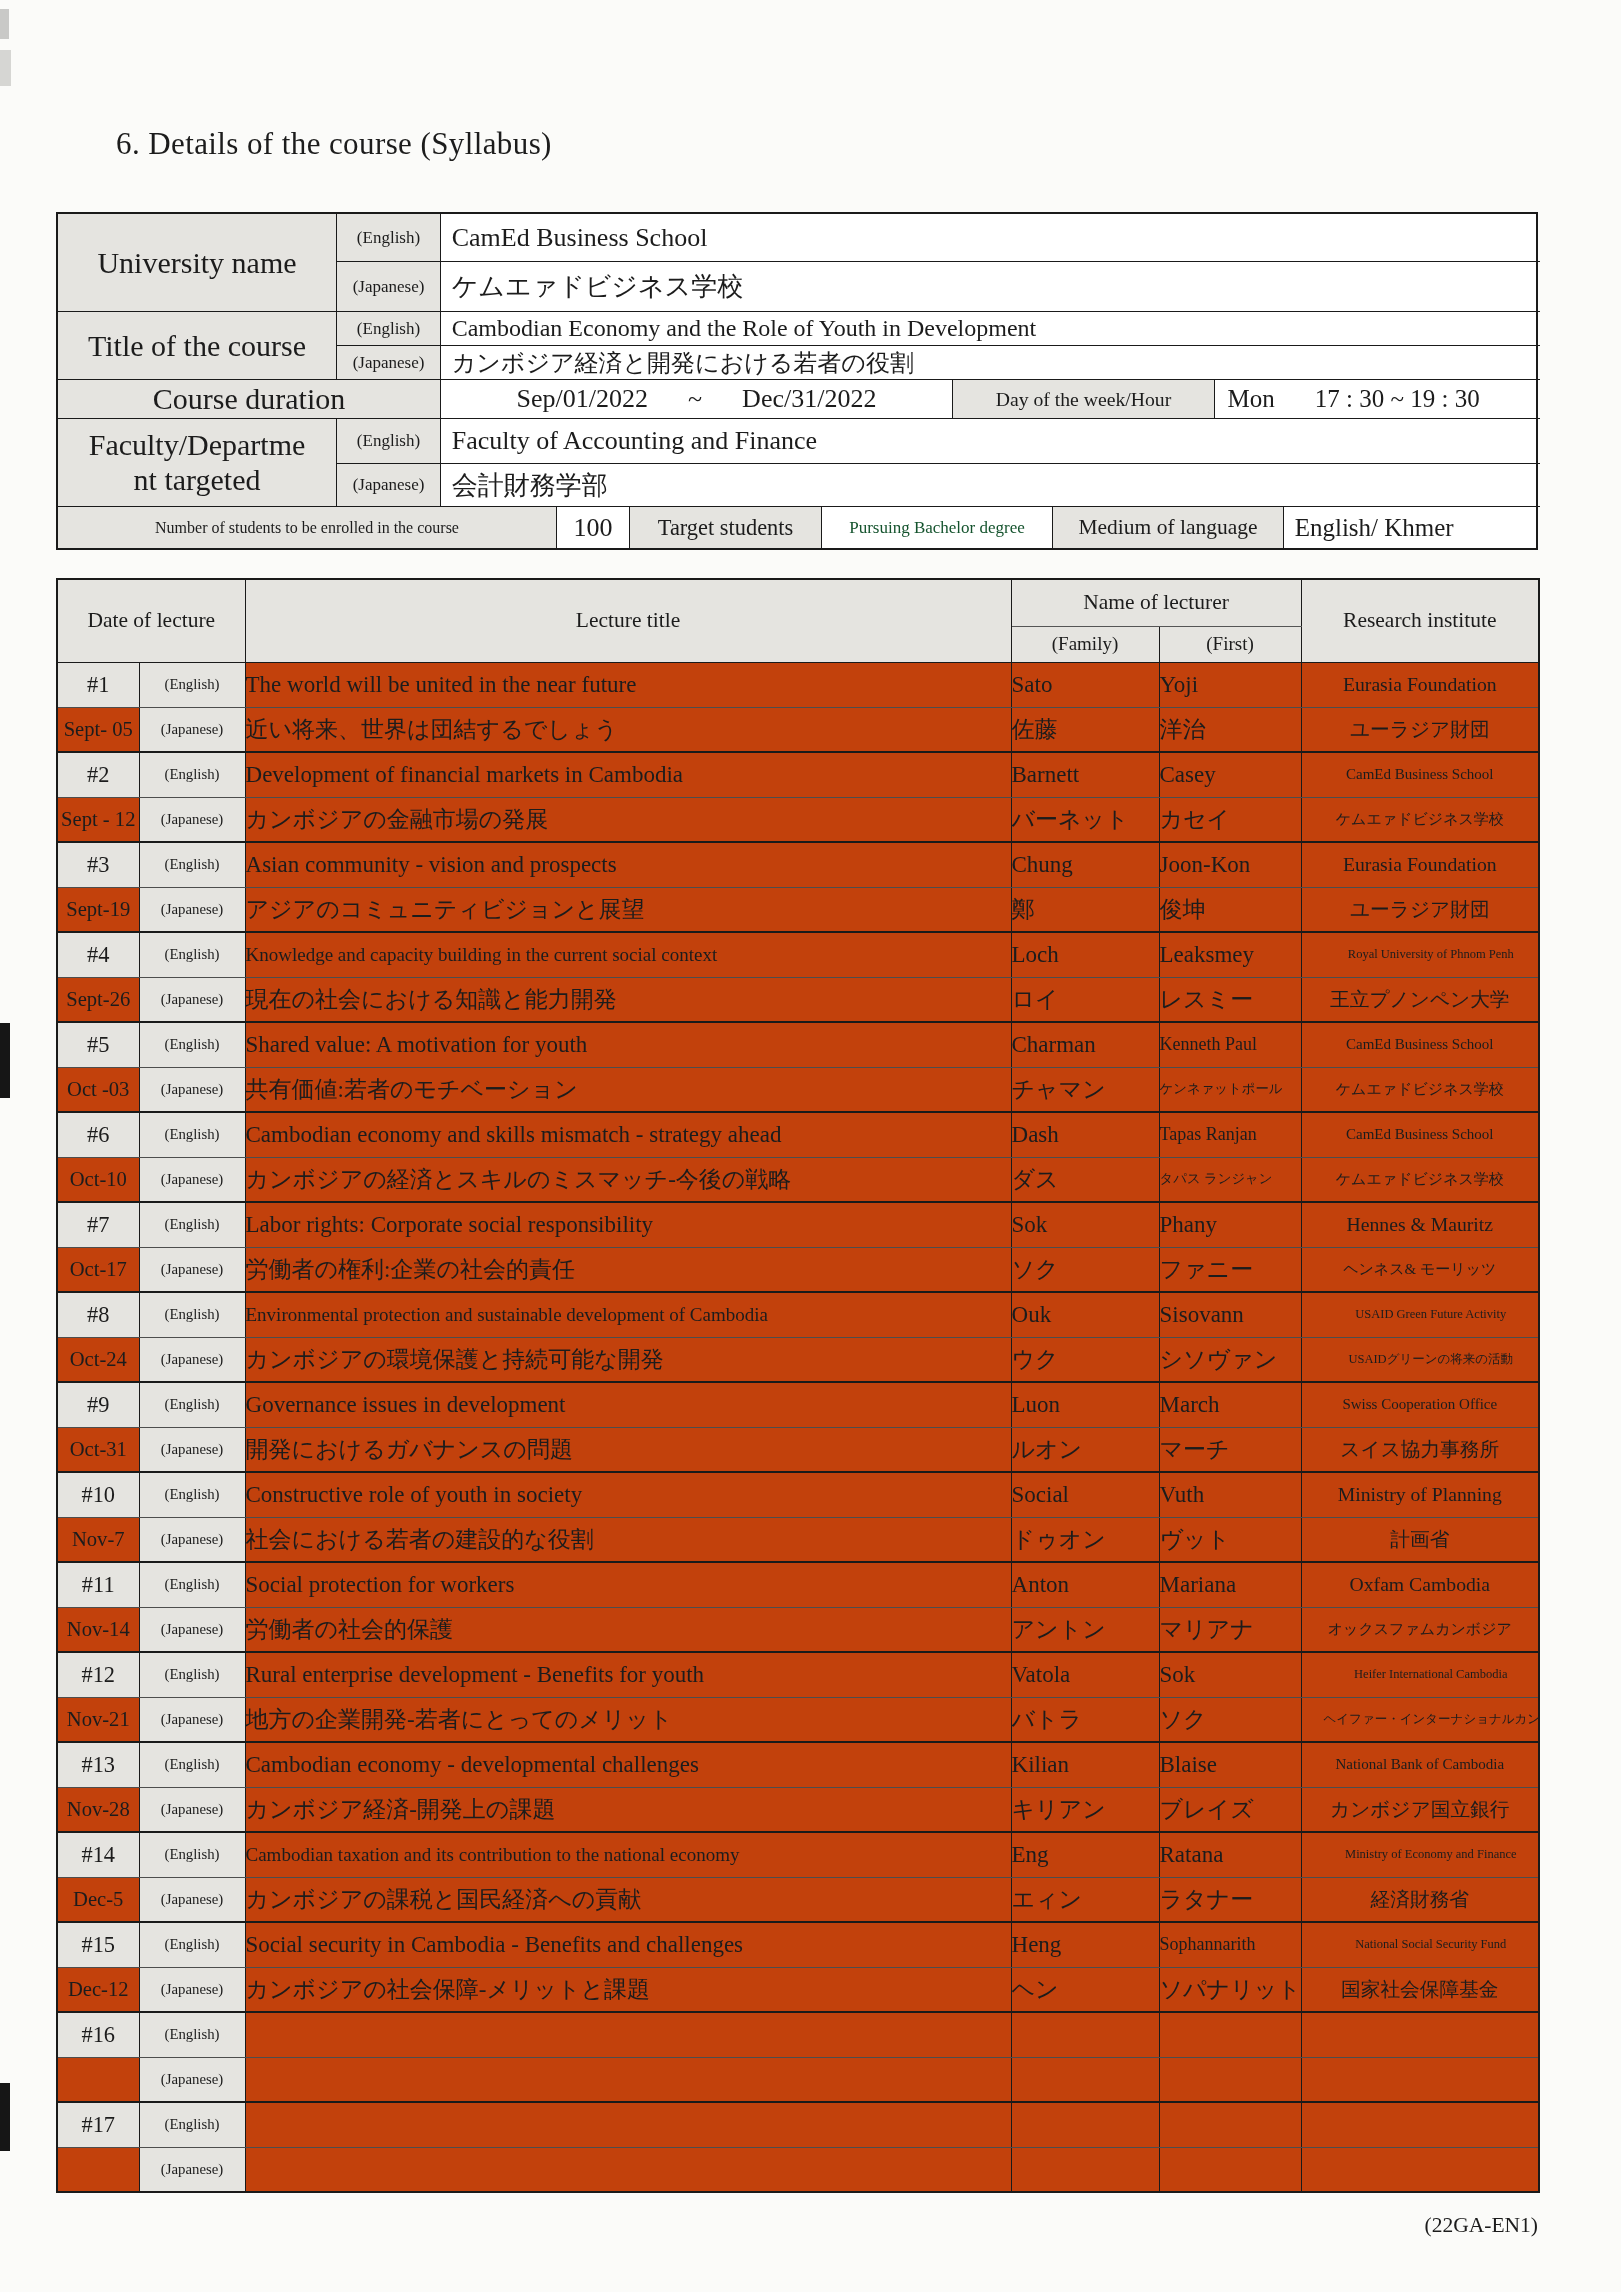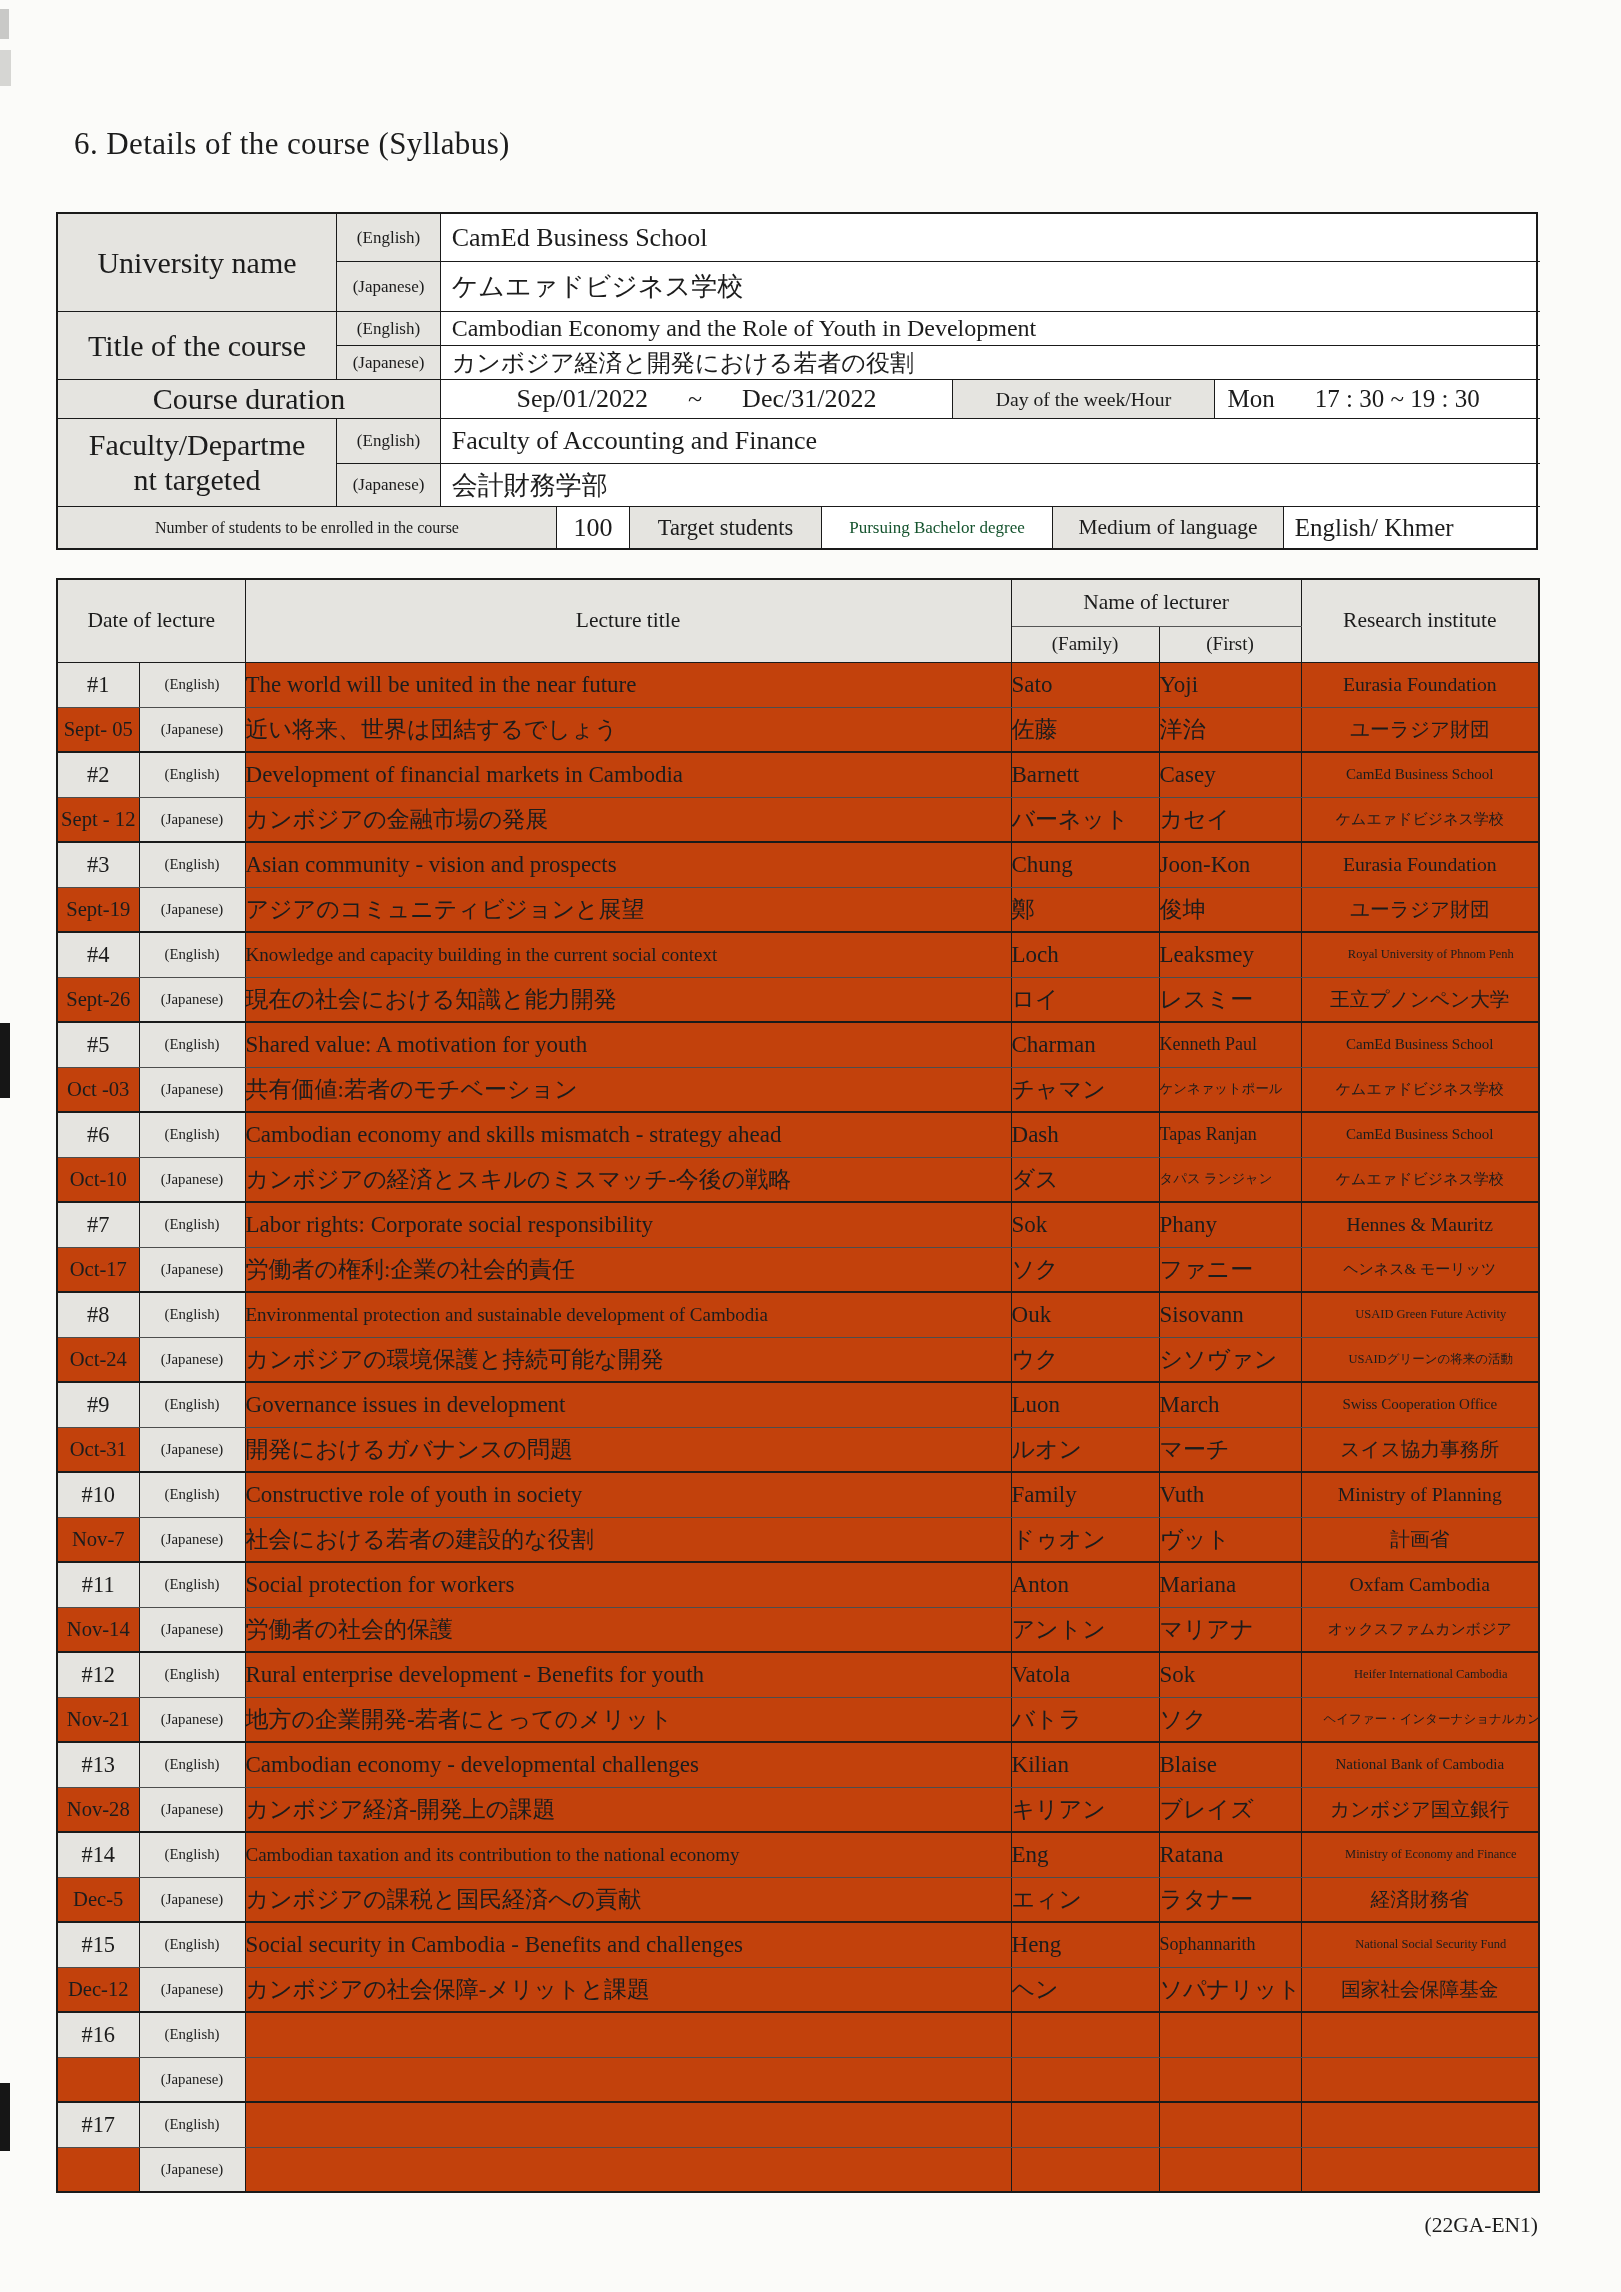--- a/index.html
+++ b/index.html
@@ -21,21 +21,21 @@
   .scan-artifact{position:absolute;left:0;}
   #artifact-1{top:9px;width:9px;height:30px;background:#c9c9c7;}
   #artifact-2{top:50px;width:10.7px;height:36px;background:#d6d6d3;}
   #artifact-3{top:1023px;width:9.9px;height:75px;background:#161616;}
   #artifact-4{top:2083px;width:9.9px;height:68px;background:#161616;}
 
   .page{padding-left:56px;width:1539px;}
 
   h1.section-title{
     font-size:31px;font-weight:normal;letter-spacing:0.4px;
-    margin:125px 0 0 18px;line-height:1.2;
+    margin:125px 0 0 60px;line-height:1.2;
   }
 
   
   .info-table{
     margin-top:50px;width:1482px;
     display:grid;
     grid-template-columns:279px 104px 1099px;
     grid-template-rows:48px 50px 34px 34px 39px 45px 43px 41px;
     border:2.7px solid var(--line);
     background:#fff;
@@ -360,21 +360,21 @@
           <td class="c-tag">(Japanese)</td>
           <td class="c-title">開発におけるガバナンスの問題</td>
           <td class="c-name">ルオン</td>
           <td class="c-name">マーチ</td>
           <td class="c-inst">スイス協力事務所</td>
         </tr>
         <tr class="row-en">
           <td class="c-num">#10</td>
           <td class="c-tag">(English)</td>
           <td class="c-title">Constructive role of youth in society</td>
-          <td class="c-name">Family</td>
+          <td class="c-name">Social</td>
           <td class="c-name">Vuth</td>
           <td class="c-inst">Ministry of Planning</td>
         </tr>
         <tr class="row-ja">
           <td class="c-date">Nov-7</td>
           <td class="c-tag">(Japanese)</td>
           <td class="c-title">社会における若者の建設的な役割</td>
           <td class="c-name">ドゥオン</td>
           <td class="c-name">ヴット</td>
           <td class="c-inst">計画省</td>

